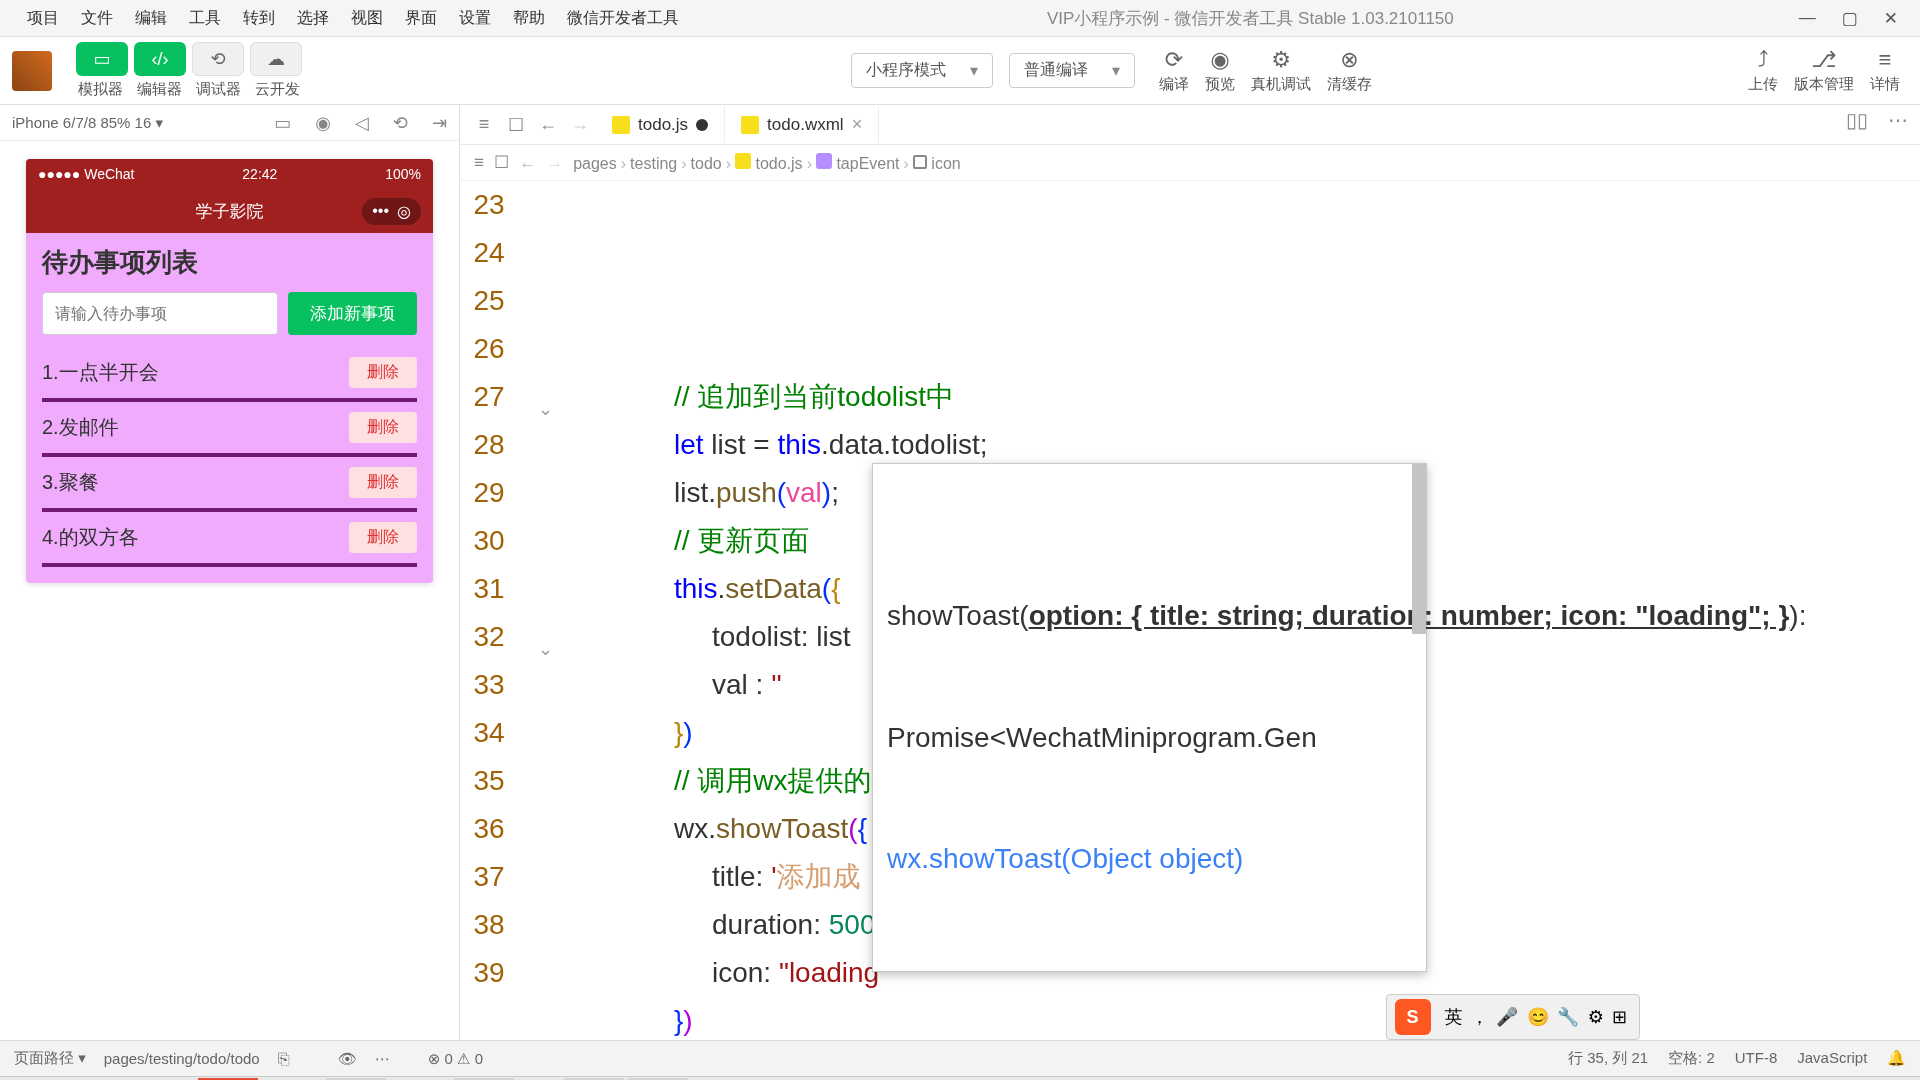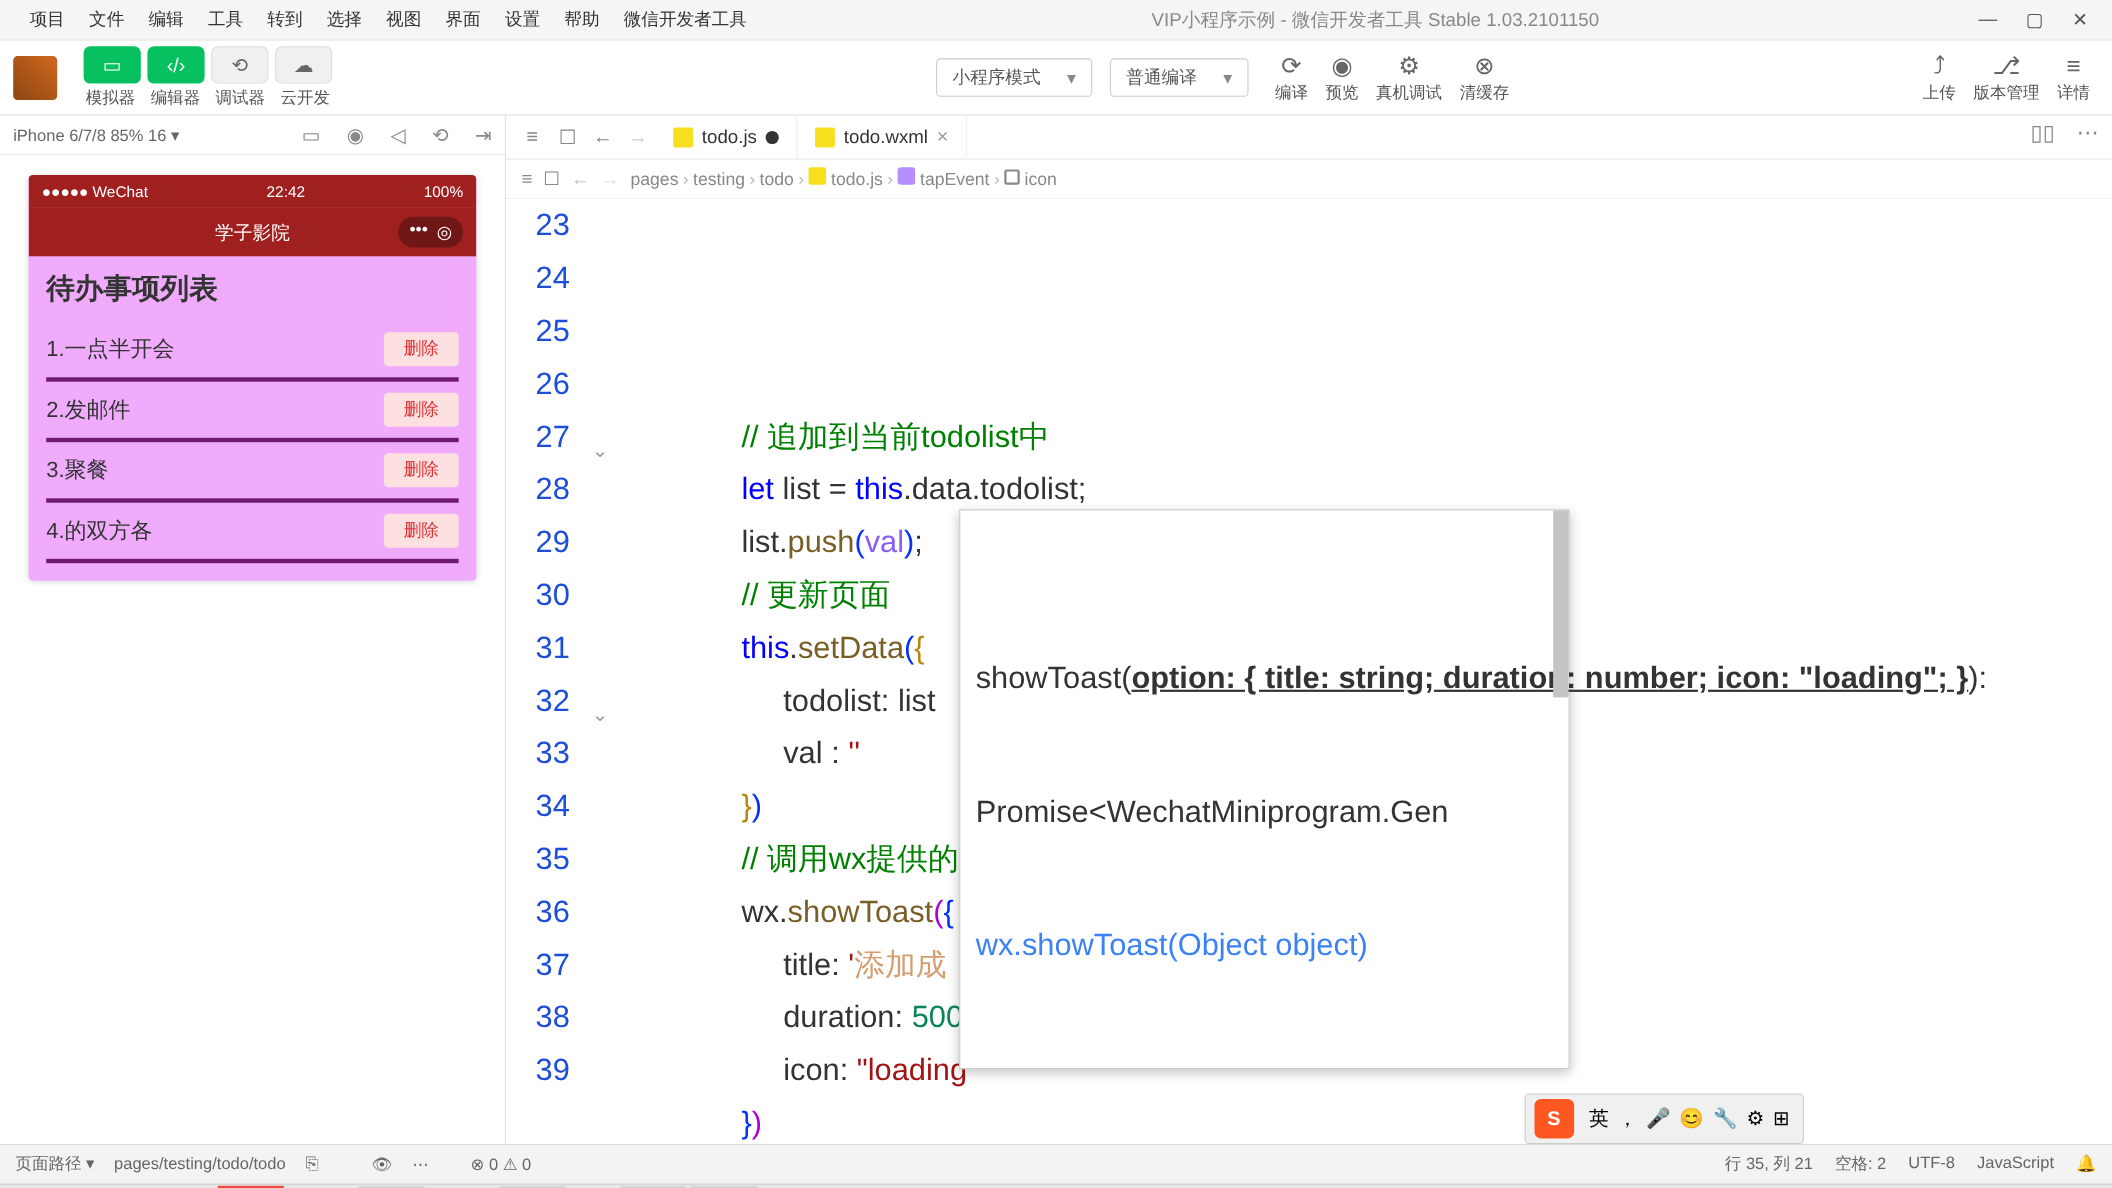--- a/index.html
+++ b/index.html
@@ -60,39 +60,39 @@
 .dot-mod { width: 12px; height: 12px; border-radius: 50%; background: #333; }
 .file-close { color: #999; font-size: 18px; }
 .breadcrumb { height: 36px; display: flex; align-items: center; padding: 0 14px; font-size: 16px; color: #888; border-bottom: 1px solid #f0f0f0; gap: 4px; }
 .breadcrumb span.sep { color: #bbb; margin: 0 4px; }
 .bc-icon { color: #888; margin-right: 6px; font-size: 17px; }
 .bc-file-icon { width: 16px; height: 16px; background: #f7df1e; border-radius: 2px; display: inline-block; }
 .bc-func-icon { width: 16px; height: 16px; background: #b58eff; border-radius: 3px; display: inline-block; }
 .bc-prop-icon { width: 14px; height: 14px; border: 2px solid #888; border-radius: 2px; display: inline-block; }
 
 .editor { flex: 1; display: flex; font-family: "Consolas", monospace; font-size: 28px; line-height: 48px; overflow: hidden; position: relative; }
-.gutter { width: 78px; text-align: right; color: #1d4ed8; padding-right: 20px; user-select: none; }
+.gutter { width: 78px; text-align: center; color: #a16207; padding-right: 20px; user-select: none; }
 .gutter .ln { height: 48px; }
 .fold-col { width: 22px; position: relative; }
 .fold { position: absolute; color: #999; font-size: 18px; }
 .code { flex: 1; white-space: pre; color: #333; position: relative; }
 .code-line { height: 48px; padding-left: 24px; position: relative; }
 
 
 .c-comment { color: #008000; }
 .c-keyword { color: #0000ff; }
 .c-this { color: #0000ff; }
 .c-func { color: #795e26; }
 .c-number { color: #098658; }
 .c-string { color: #a31515; }
 .c-str-cjk { color: #d69d6e; }
 .c-paren { color: #0431fa; }
 .c-brace-y { color: #b8860b; }
 .c-brace-p { color: #af00db; }
-.c-var { color: #8b5cf6; }
+.c-var { color: #ec4899; }
 
 
 .intellisense { position: absolute; left: 312px; top: 282px; width: 555px; background: #fff; border: 1px solid #c8c8c8; box-shadow: 0 3px 10px rgba(0,0,0,0.25); font-family: "Consolas", monospace; font-size: 28px; line-height: 1.45; padding: 10px 14px; z-index: 100; }
 .intellisense .sig { word-break: break-all; }
 .intellisense .param-active { text-decoration: underline; font-weight: bold; }
 .intellisense .sig-ret { color: #333; }
 .intellisense .doc-link { color: #3b82f6; display: block; }
 .intellisense .scrollbar { position: absolute; right: 0; top: 0; width: 14px; height: 170px; background: #c4c4c4; }
 .highlight-box { position: absolute; left: 326px; top: 556px; width: 312px; height: 42px; background: #d6d6d6; z-index: 99; }
 
@@ -213,20 +213,24 @@
         <div class="phone-nav">
           <span>学子影院</span>
           <div class="phone-nav-right">
             <div class="nav-pill">
                 <span>•••</span>
                 <span>◎</span>
               </div>
           </div>
         </div>
         <div class="todo-title">待办事项列表</div>
+        <div class="todo-input-row">
+          <input class="todo-input" placeholder="请输入待办事项" style="">
+          <button class="todo-add">添加新事项</button>
+        </div>
         <div class="todo-list">
             <div class="todo-item">
               <span>1.一点半开会</span>
               <button class="todo-del">删除</button>
             </div>
             <div class="todo-item">
               <span>2.发邮件</span>
               <button class="todo-del">删除</button>
             </div>
             <div class="todo-item">

